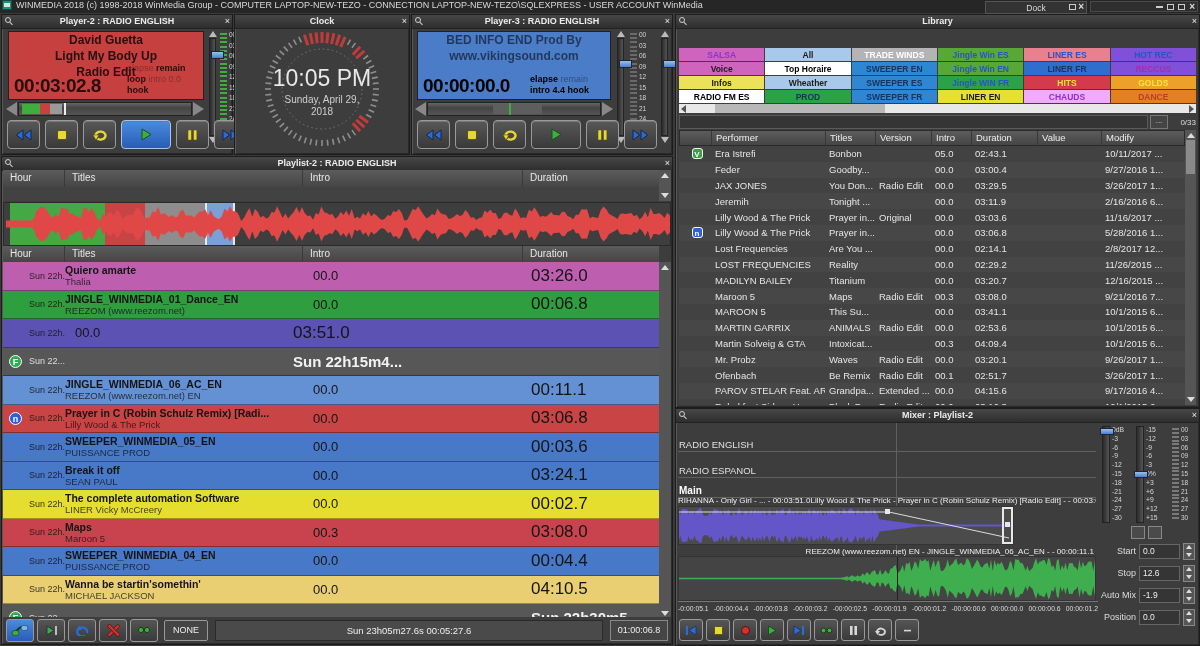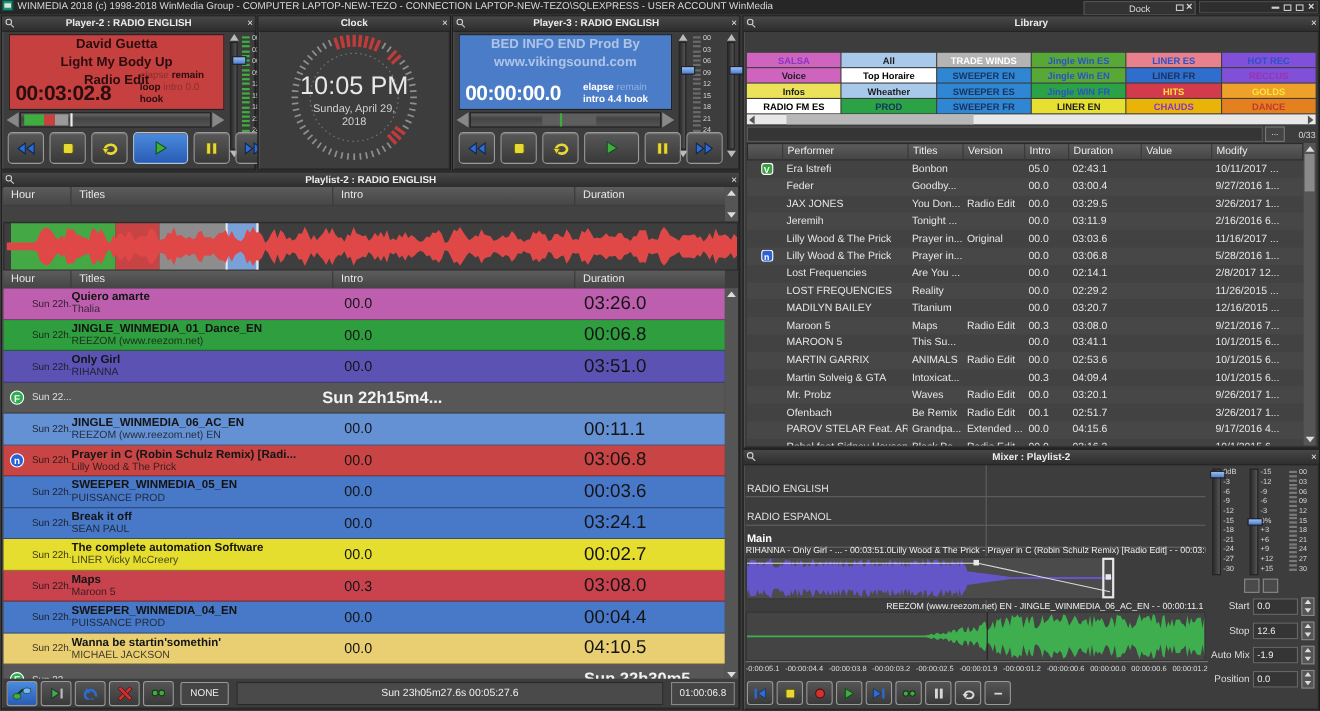--- a/index.html
+++ b/index.html
@@ -342,21 +342,21 @@
     </div>
   </div>
 </div>
 
 <div class="panel" style="left:411px;top:14px;width:262px;height:141px">
   <div class="ptitle">
     <span class="mag"></span>
     <span>Player-3 : RADIO ENGLISH</span>
     <span class="closex">×</span>
   </div>
-  <div class="pdisplay" style="left:5px;top:16px;width:194px;height:69px;background:#4a7cc8;color:#ffffff">
+  <div class="pdisplay" style="left:5px;top:16px;width:194px;height:69px;background:#4a7cc8;color:#000000">
     <div class="pline" style="opacity:.55">BED INFO END Prod By</div>
     <div class="pline" style="opacity:.55">www.vikingsound.com</div>
     <div class="ptime">00:00:00.0</div>
     <div class="plbls" style="left:112px">
       <div><span>elapse</span> <span class="faint">remain</span></div>
       <div><span>intro 4.4</span> <span>hook</span></div>
     </div>
   </div>
   <div class="vslider" style="left:202px;top:16px;height:112px">
     <span class="tri up"></span>
@@ -484,21 +484,21 @@
       <div class="lcell" style="background: rgb(236, 226, 90); color: rgb(28, 28, 28);">Infos</div>
       <div class="lcell" style="background: rgb(169, 201, 234); color: rgb(28, 28, 28);">Wheather</div>
       <div class="lcell" style="background: rgb(47, 134, 210); color: rgb(23, 51, 94);">SWEEPER ES</div>
       <div class="lcell" style="background: rgb(43, 162, 69); color: rgb(43, 82, 200);">Jingle WIN FR</div>
       <div class="lcell" style="background: rgb(210, 59, 76); color: rgb(255, 226, 58);">HITS</div>
       <div class="lcell" style="background: rgb(237, 161, 43); color: rgb(255, 226, 58);">GOLDS</div>
       <div class="lcell" style="background: rgb(255, 255, 255); color: rgb(0, 0, 0);">RADIO FM ES</div>
       <div class="lcell" style="background: rgb(43, 162, 69); color: rgb(23, 51, 94);">PROD</div>
       <div class="lcell" style="background: rgb(47, 134, 210); color: rgb(23, 51, 94);">SWEEPER FR</div>
       <div class="lcell" style="background: rgb(232, 224, 48); color: rgb(28, 28, 28);">LINER EN</div>
-      <div class="lcell" style="background: #eab308; color: rgb(138, 53, 200);">CHAUDS</div>
+      <div class="lcell" style="background: #f0abfc; color: rgb(138, 53, 200);">CHAUDS</div>
       <div class="lcell" style="background: rgb(229, 128, 31); color: rgb(192, 58, 48);">DANCE</div>
     </div>
   <div class="lhscroll">
     <span class="tri-l"></span>
     <span class="lhthumb"></span>
     <span class="tri-r"></span>
   </div>
   <div class="lsearchrow">
     <input class="lsearch" value="" style="">
     <span class="lmore">...</span>
@@ -796,24 +796,20 @@
           <div class="t1">JINGLE_WINMEDIA_01_Dance_EN</div>
           <div class="t2">REEZOM (www.reezom.net)</div>
         </div>
         <div class="pc intro">00.0</div>
         <div class="pc dur">00:06.8</div>
       </div>
 
       <div class="prow" style="background: rgb(92, 82, 180); color: rgb(20, 20, 20);">
 
         <div class="pc hour">Sun 22h...</div>
-        <div class="pc titles">
-          <div class="t1">Only Girl</div>
-          <div class="t2">RIHANNA</div>
-        </div>
         <div class="pc intro">00.0</div>
         <div class="pc dur">03:51.0</div>
       </div>
 
       <div class="prow brk" style="background: rgb(87, 87, 87); color: rgb(242, 242, 242);">
         <span class="pbadge" style="background: rgb(47, 174, 79);">F</span>
         <div class="pc hour">Sun 22...</div>
         <div class="pc intro"></div>
         <div class="pc dur">Sun 22h15m4...</div>
       </div>

